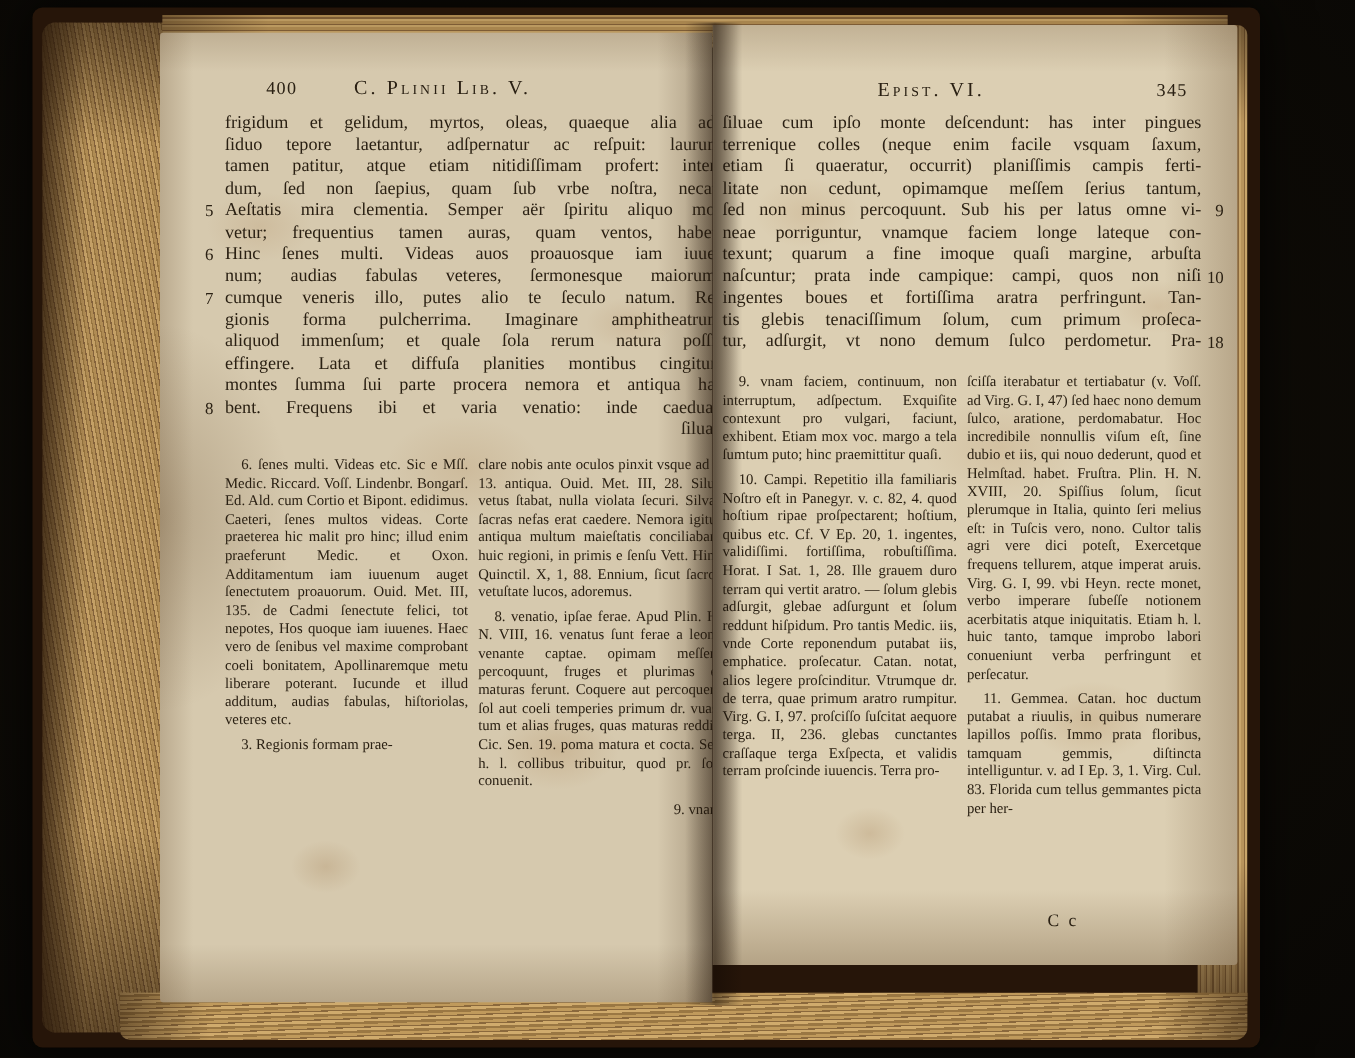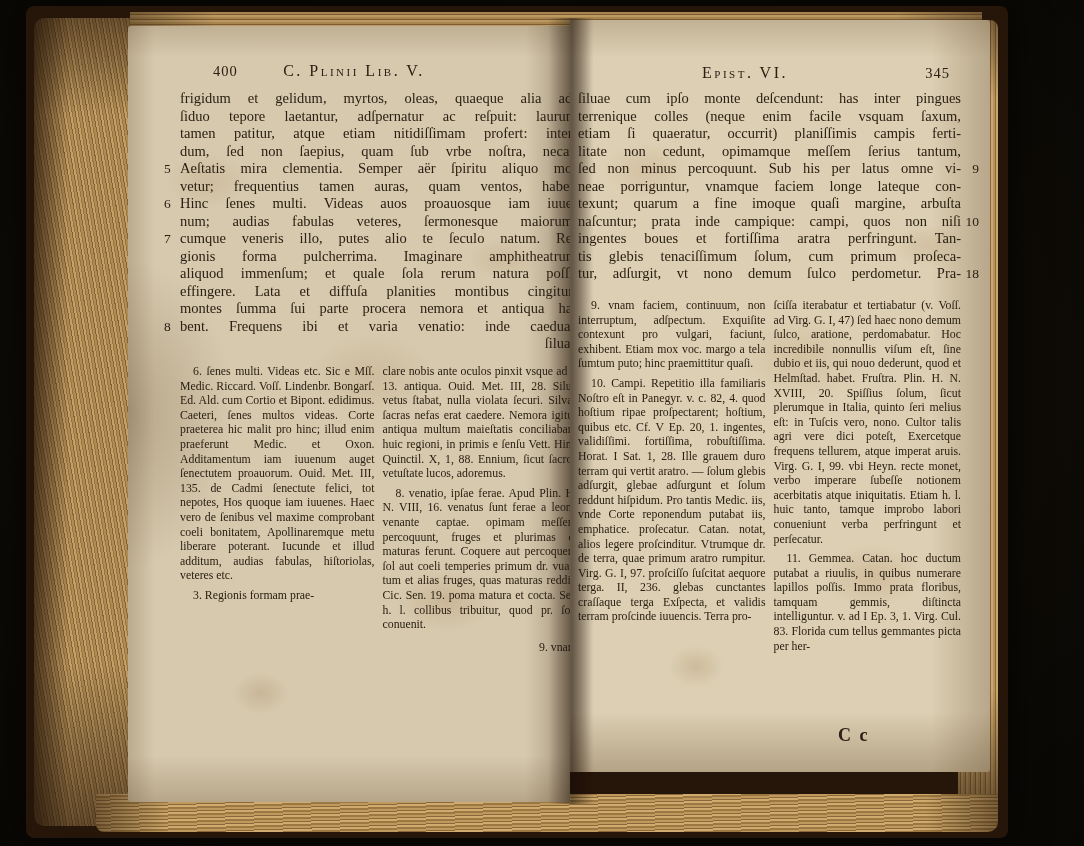--- a/index.html
+++ b/index.html
@@ -76,21 +76,21 @@
   .commentary{position:absolute;display:flex;font-size:11.8px;line-height:14.6px;}
   .page-left .commentary{top:338px;left:52px;width:397px;gap:8px;}
   .page-right .commentary{top:278px;left:8px;width:383px;gap:8px;}
   .ccol{text-align:justify;}
   .page-left .ccol{width:195px;}
   .page-right .ccol{width:188px;}
   .cpar{margin:0;}
   .cpar.indent{text-indent:13px;margin-top:5px;}
   .ccol .cpar:first-of-type{margin-top:0;}
   .cpar.catchword{text-align:right;margin-top:8px;}
-  .signature{position:absolute;left:268px;bottom:26px;font-size:18px;letter-spacing:2px;font-weight:bold;}
+  .signature{position:absolute;left:268px;bottom:26px;font-size:14px;letter-spacing:2px;}
 </style>
 </head>
 <body>
 
 <div class="photo">
   <div class="book">
     <div class="edge edge-left"></div>
     <div class="edge edge-top"></div>
     <div class="edge edge-right"></div>
     <div class="edge edge-bottom"></div>

